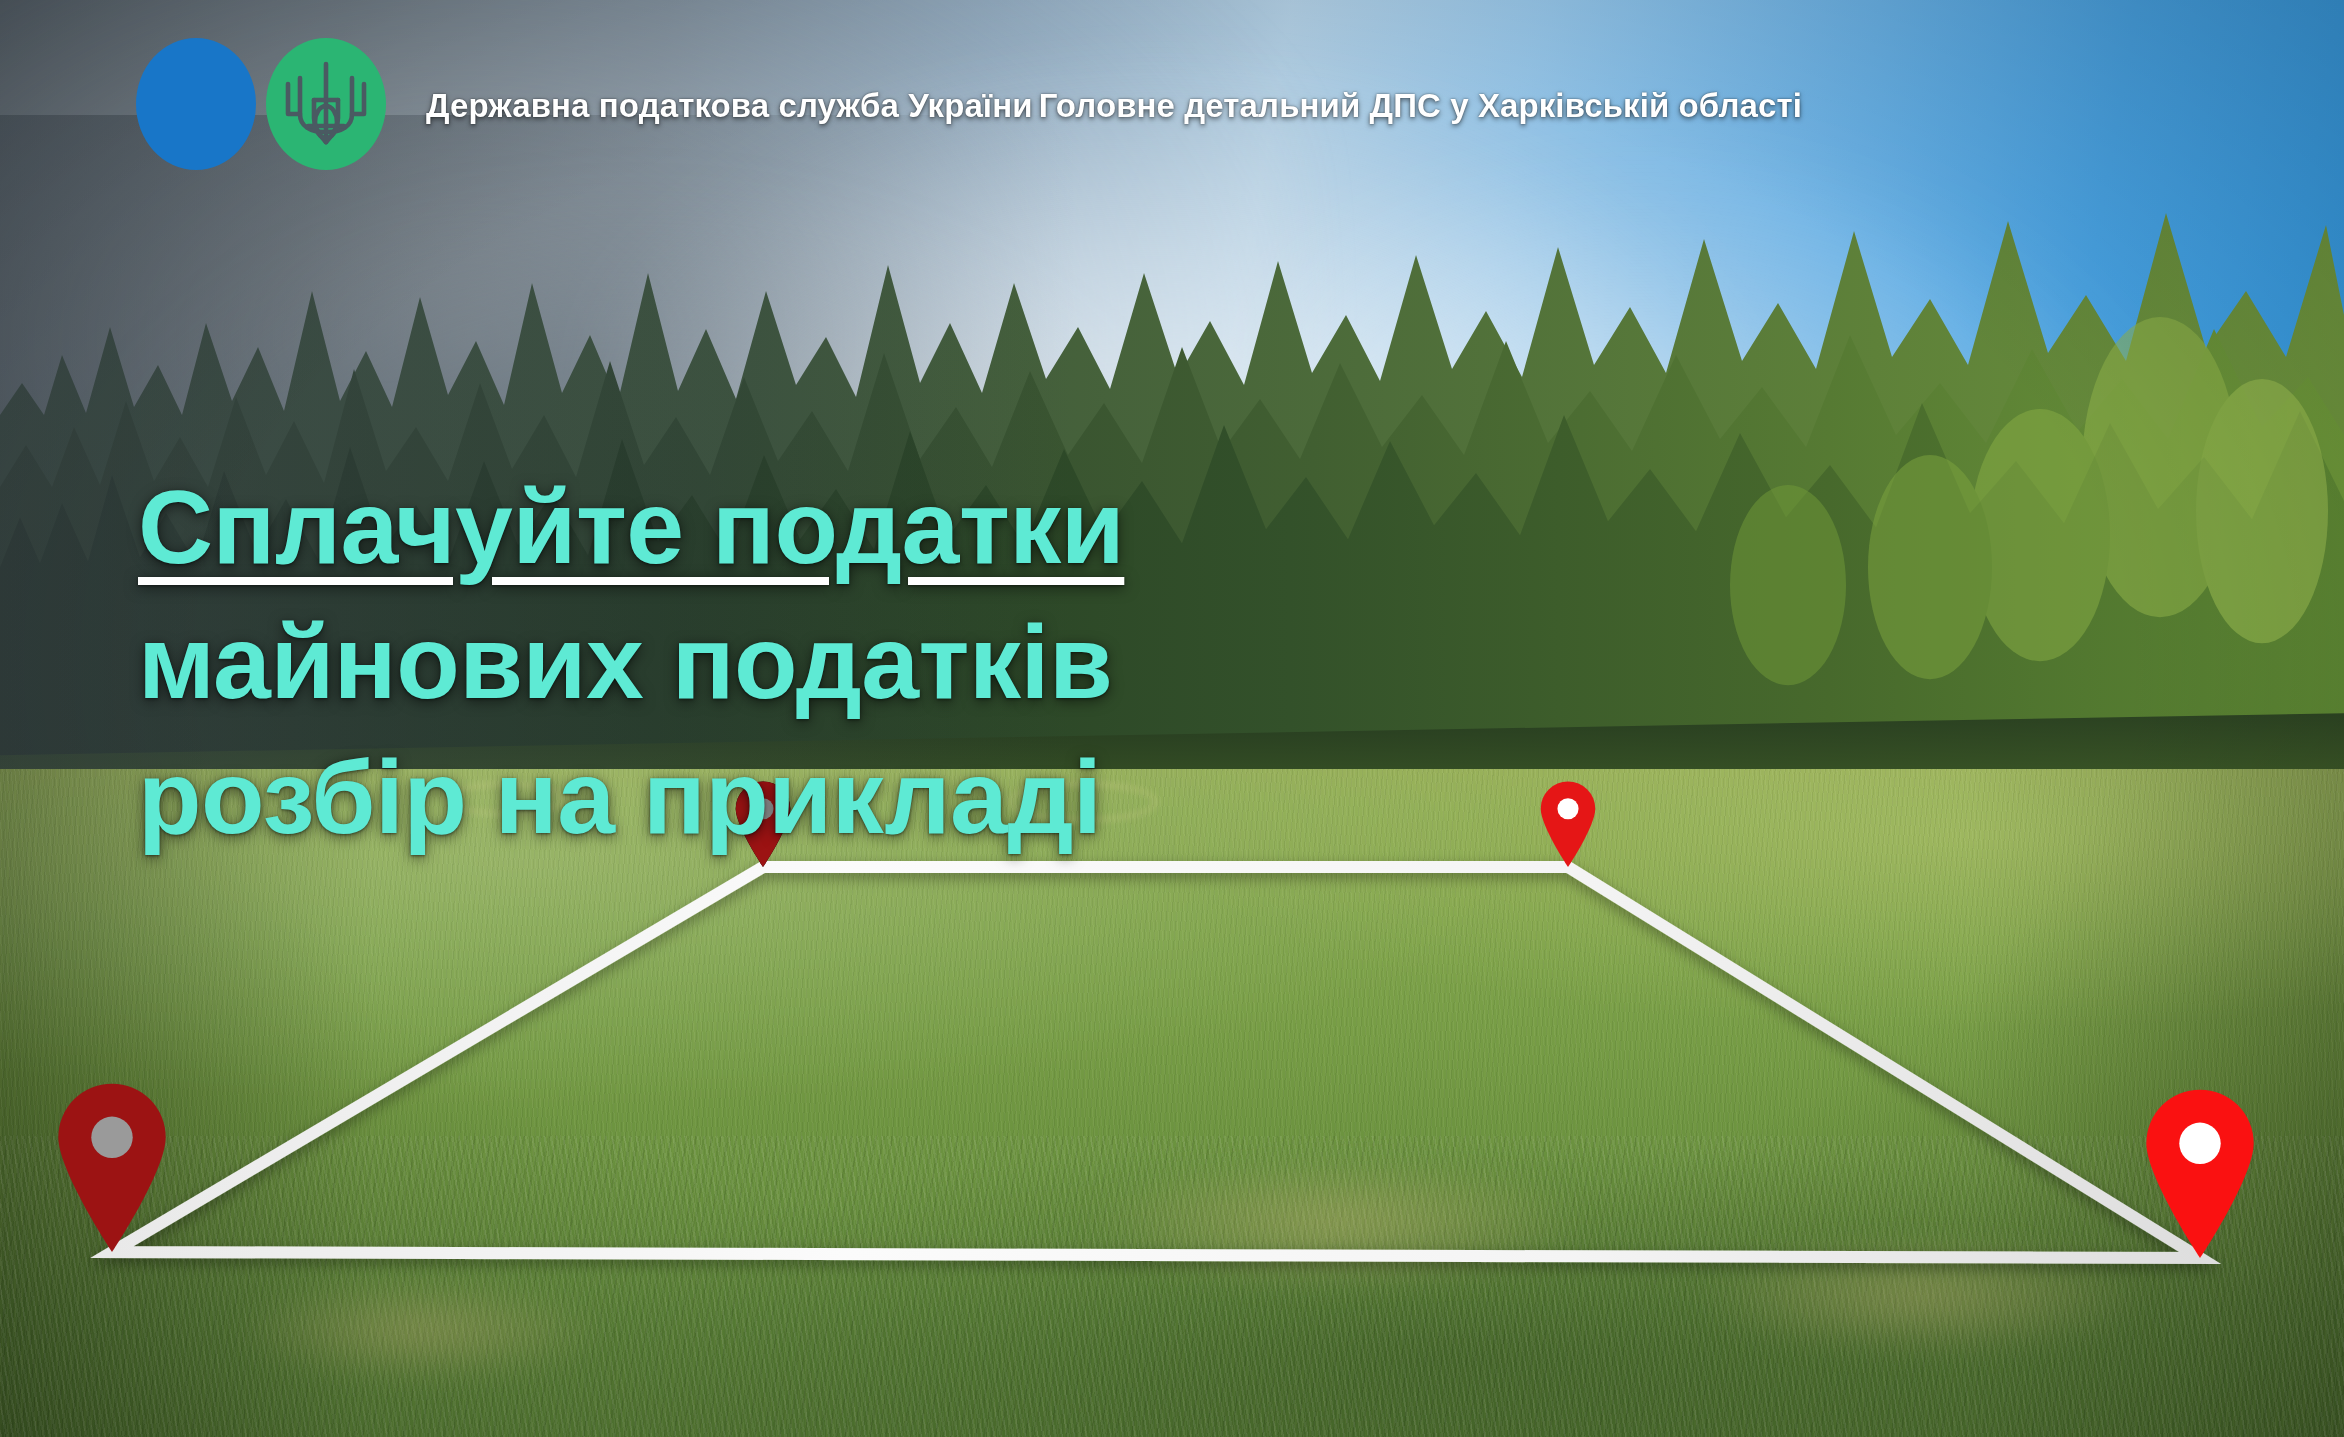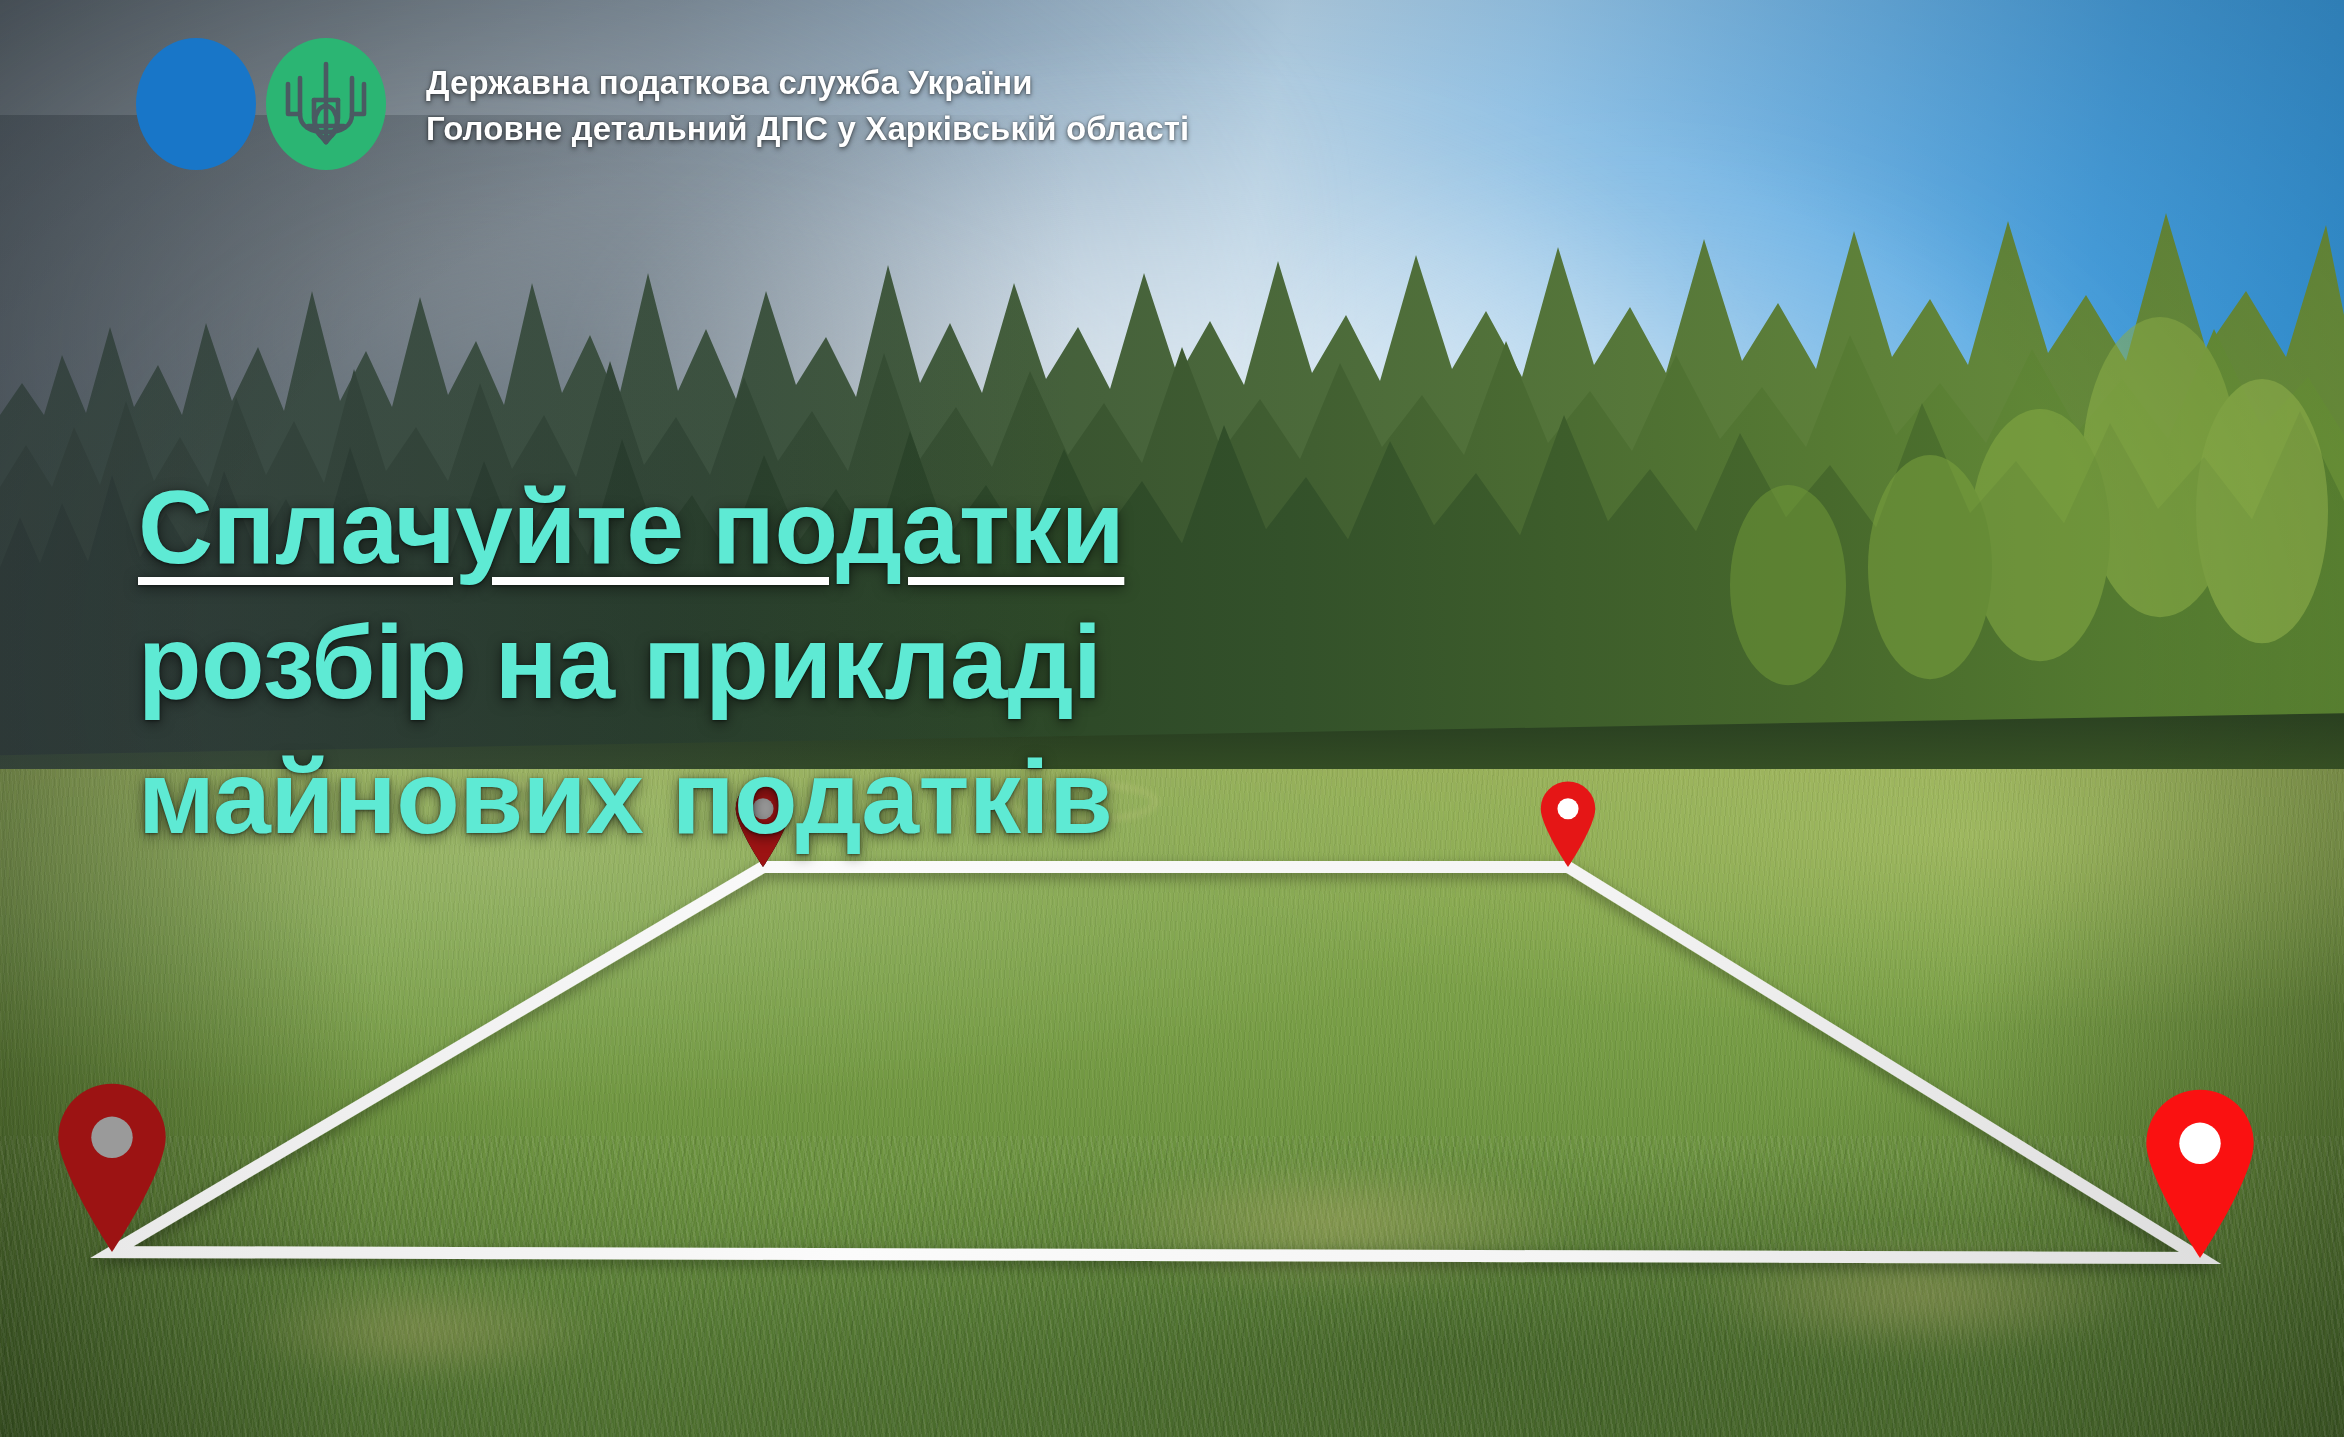--- a/index.html
+++ b/index.html
@@ -143,21 +143,21 @@
   .overlay{position:absolute;inset:0;}
   .overlay svg{display:block;width:100%;height:100%;}
 
   
   .header{
     position:absolute;left:130px;top:38px;
     display:flex;align-items:center;gap:26px;
   }
   .logo-mark{position:relative;width:270px;height:132px;flex:0 0 auto;}
   .logo-mark svg{display:block;width:100%;height:100%;}
-  .org-lines{display:flex;flex-direction:column;gap:6px;padding-top:4px;}
+  .org-lines{display:flex;gap:6px;padding-top:4px;}
   .org-line{
     color:#ffffff;
     font-weight:700;
     font-size:33px;
     line-height:1.22;
     letter-spacing:.1px;
     white-space:nowrap;
     text-shadow:0 2px 5px rgba(0,0,0,.55), 0 0 2px rgba(0,0,0,.45);
   }
 
@@ -370,17 +370,17 @@
     <div class="org-lines">
       <div class="org-line">Державна податкова служба України</div>
       <div class="org-line">Головне детальний ДПС у Харківській області</div>
     </div>
   </div>
 
   <div class="headline">
     <div class="hl-line">
       <span class="hl-u">Сплачуйте податки</span>
     </div>
+    <div class="hl-line">майнових податків</div>
     <div class="hl-line">розбір на прикладі</div>
-    <div class="hl-line">майнових податків</div>
   </div>
 
 </div>
 
 </body></html>

